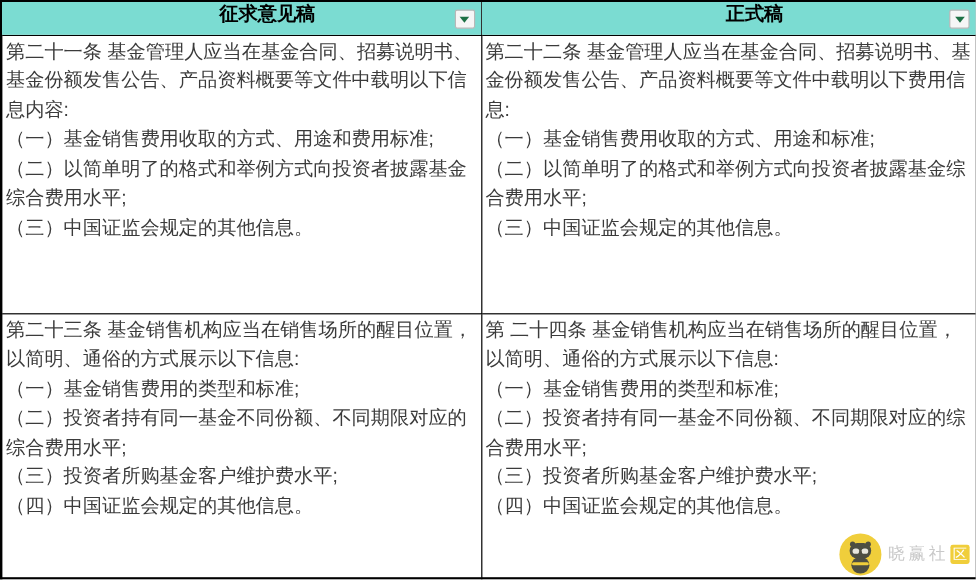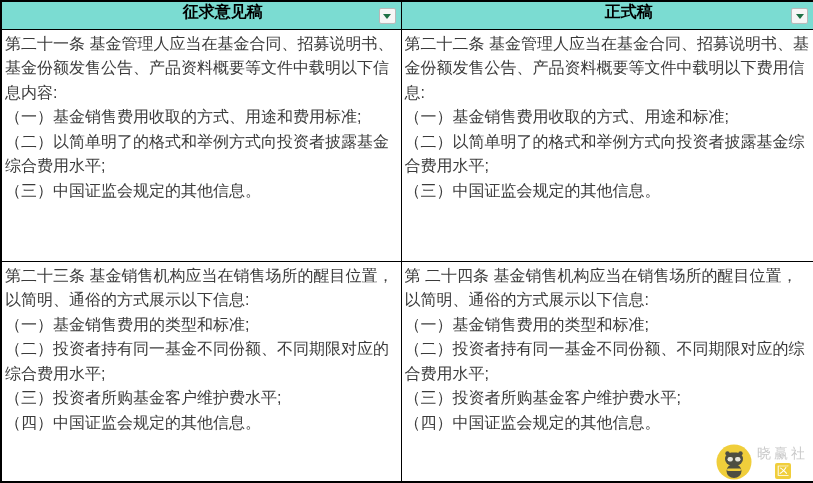--- a/index.html
+++ b/index.html
@@ -79,21 +79,20 @@
     align-items: center;
     gap: 5px;
     pointer-events: none;
   }
   .wm-text {
     color: #c9c9c9;
     font-size: 14px;
     letter-spacing: 3px;
     display: flex;
     align-items: center;
-    flex-direction: column;
   }
   .wm-badge {
     display: inline-flex;
     align-items: center;
     justify-content: center;
     width: 16px; height: 16px;
     background: #F0CE3B;
     color: #ffffff;
     font-size: 12px;
     border-radius: 2px;

